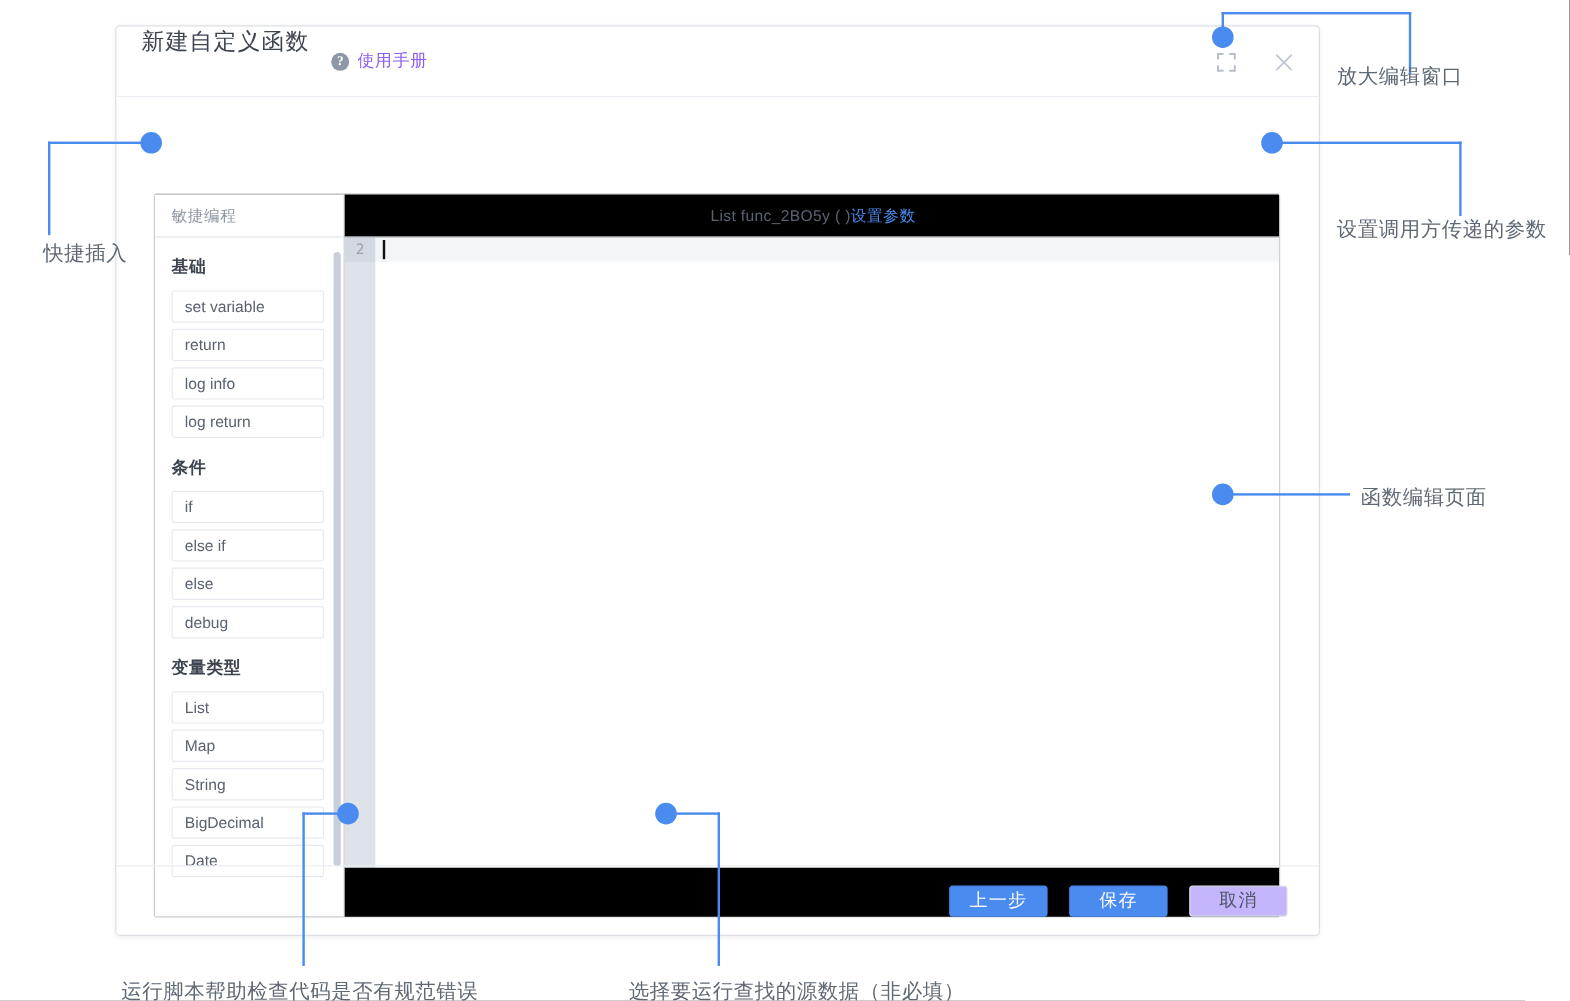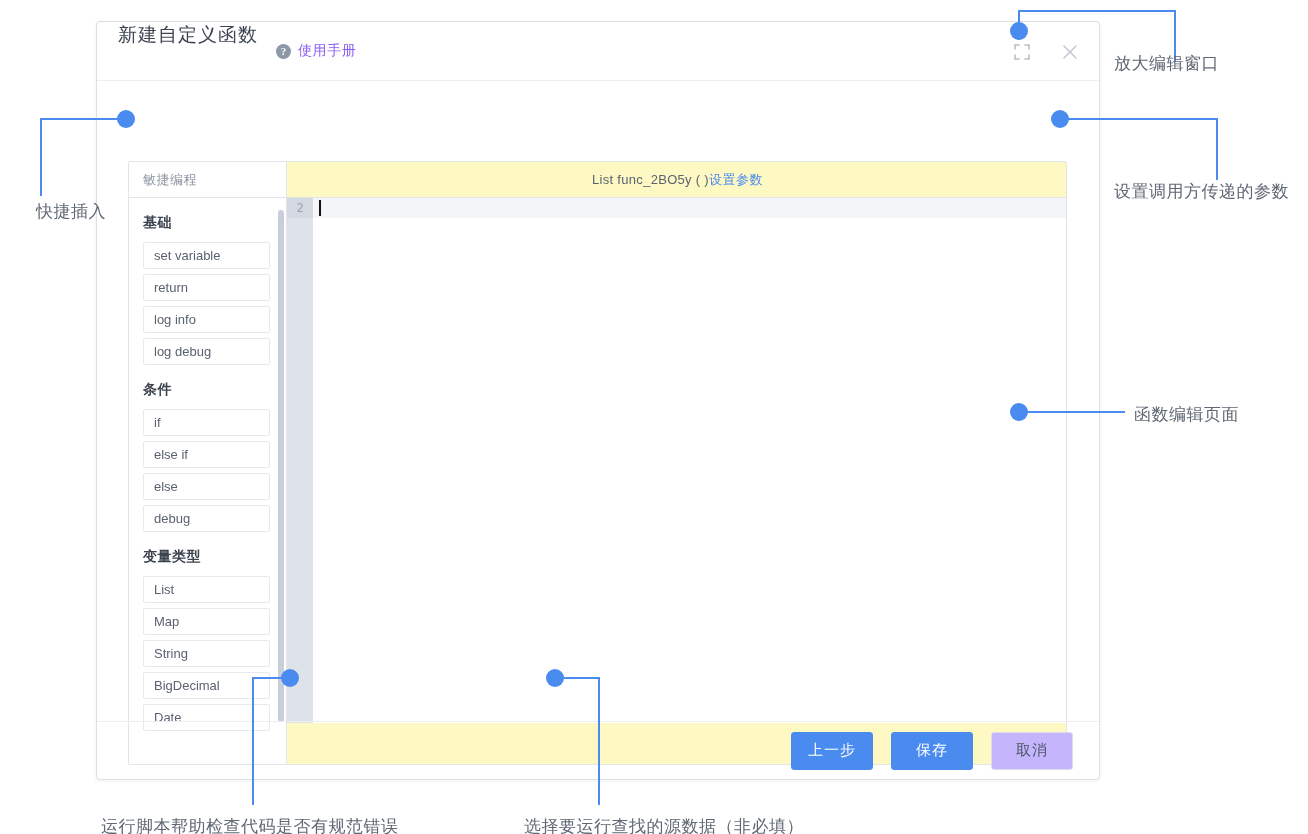--- a/index.html
+++ b/index.html
@@ -39,21 +39,21 @@
   .manual-text{font-size:14px;color:#8b5cf6;letter-spacing:.6px;}
   .header-actions{position:absolute;right:18px;top:0;height:59px;display:flex;align-items:center;gap:26px;}
   .icon-btn{width:22px;height:22px;display:flex;align-items:center;justify-content:center;cursor:pointer;}
 
   
   .modal-body{position:relative;height:641px;}
 
   .workarea{
     position:absolute;left:31px;top:80px;width:939px;height:604px;
     border:1px solid #e2e5ea;border-radius:2px;box-sizing:border-box;
-    display:flex;background:#fef9c3;
+    display:flex;background:#000000;
   }
 
   
   .sidebar{
     width:158px;border-right:1px solid #e2e5ea;box-sizing:border-box;
     display:flex;flex-direction:column;position:relative;background:#fff;
   }
   .sidebar-head{
     height:36px;border-bottom:1px solid #e2e5ea;display:flex;align-items:center;
     padding-left:14px;box-sizing:border-box;font-size:13px;color:#8b94a2;letter-spacing:.5px;
@@ -108,21 +108,21 @@
   .ds-value{flex:1;font-size:13px;color:#a8b0bd;padding-left:9px;letter-spacing:.5px;}
   .ds-caret{width:30px;height:25px;border-left:1px solid #e6e9ee;display:flex;align-items:center;justify-content:center;}
   .collapse-btn{margin-left:auto;width:22px;height:22px;display:flex;align-items:center;justify-content:center;cursor:pointer;}
 
   
   .modal-footer{
     position:absolute;left:0;right:0;bottom:0;height:58px;border-top:1px solid #ebeef2;
     display:flex;align-items:center;justify-content:flex-end;gap:18px;padding-right:26px;box-sizing:border-box;
   }
   .btn{
-    height:38px;min-width:82px;border-radius:3px;font-size:15px;
+    height:26px;min-width:82px;border-radius:3px;font-size:15px;
     display:flex;align-items:center;justify-content:center;cursor:pointer;
     letter-spacing:1px;box-sizing:border-box;
   }
   .btn-primary{background:#4a8bf0;color:#fff;border:1px solid #4a8bf0;}
   .btn-default{background:#c4b5fd;color:#4d5566;border:1px solid #dcdfe6;}
 </style>
 </head>
 <body>
 
 <div class="modal">
@@ -155,21 +155,21 @@
 
     <div class="workarea">
 
       <div class="sidebar">
         <div class="sidebar-head">敏捷编程</div>
         <div class="sidebar-scroll" id="sidebar-body">
             <div class="group-title">基础</div>
             <div class="snippet">set variable</div>
             <div class="snippet">return</div>
             <div class="snippet">log info</div>
-            <div class="snippet">log debug</div>
+            <div class="snippet">log return</div>
             <div class="group-title">条件</div>
             <div class="snippet">if</div>
             <div class="snippet">else if</div>
             <div class="snippet">else</div>
             <div class="snippet">debug</div>
             <div class="group-title">变量类型</div>
             <div class="snippet">List</div>
             <div class="snippet">Map</div>
             <div class="snippet">String</div>
             <div class="snippet">BigDecimal</div>

